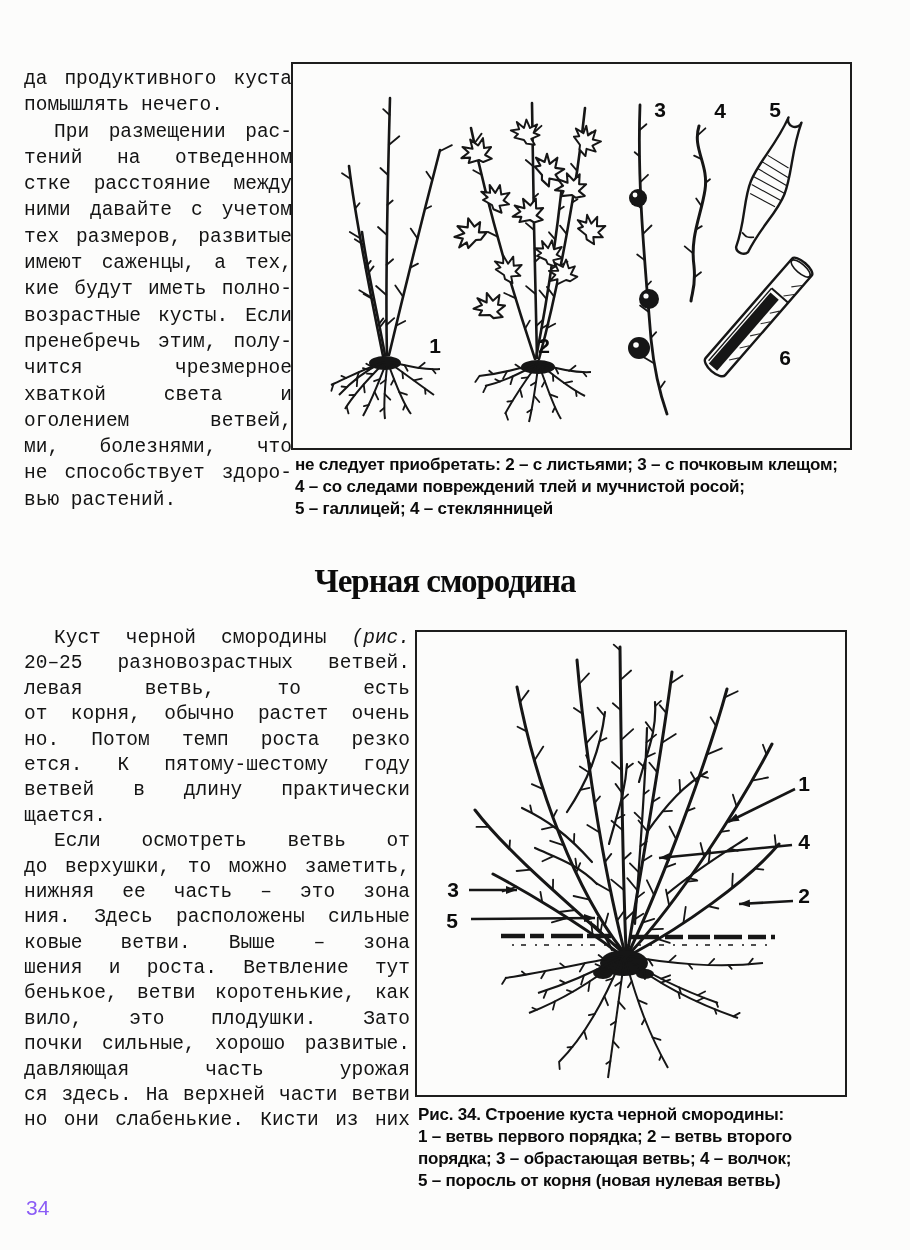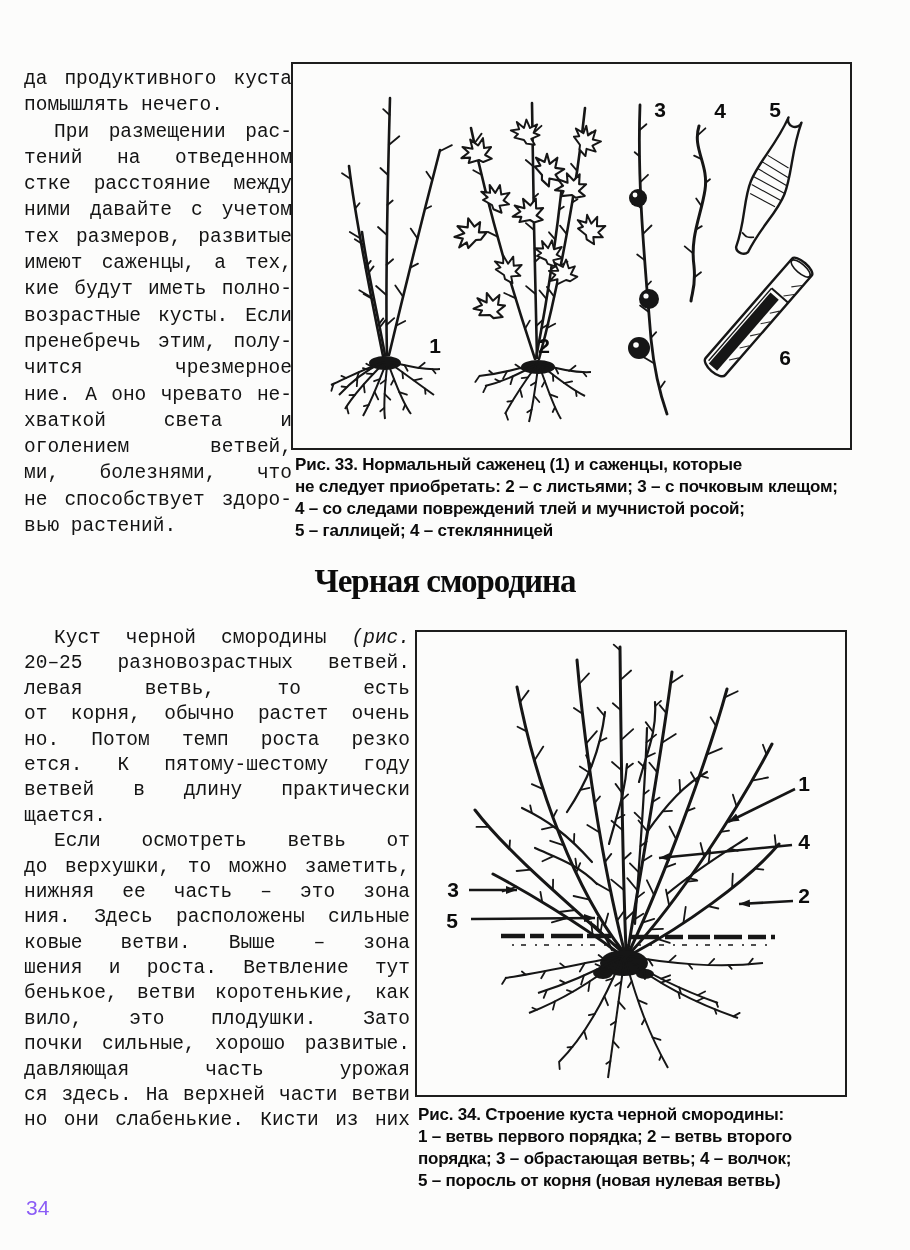--- a/index.html
+++ b/index.html
@@ -48,21 +48,20 @@
       <div class="line ind">При размещении рас-</div>
       <div class="line">тений на отведенном уча-</div>
       <div class="line">стке расстояние между</div>
       <div class="line">ними давайте с учетом не</div>
       <div class="line">тех размеров, развитые</div>
       <div class="line">имеют саженцы, а тех, ка-</div>
       <div class="line">кие будут иметь полно-</div>
       <div class="line">возрастные кусты. Если</div>
       <div class="line">пренебречь этим, полу-</div>
       <div class="line">чится чрезмерное загуще-</div>
-      <div class="line">ние. А оно чревато не-</div>
       <div class="line">хваткой света и воздуха,</div>
       <div class="line">оголением ветвей, засе-</div>
       <div class="line">ми, болезнями, что никак</div>
       <div class="line">не способствует здоро-</div>
       <div class="line last">вью растений.</div>
     </div>
 
   <figure class="fig fig33">
     <svg viewBox="0 0 557 384" xmlns="http://www.w3.org/2000/svg">
       <defs>
@@ -284,21 +283,20 @@
     </svg>
     <div class="flabel" style="left:142px;top:281px">1</div>
     <div class="flabel" style="left:251px;top:281px">2</div>
     <div class="flabel" style="left:367px;top:45px">3</div>
     <div class="flabel" style="left:427px;top:46px">4</div>
     <div class="flabel" style="left:482px;top:45px">5</div>
     <div class="flabel" style="left:492px;top:293px">6</div>
   </figure>
 
   <div class="caption cap33">
-    <div>Рис. 33. Нормальный саженец (1) и саженцы, которые</div>
     <div>не следует приобретать: 2 – с листьями; 3 – с почковым клещом;</div>
     <div>4 – со следами повреждений тлей и мучнистой росой;</div>
     <div>5 – галлицей; 4 – стеклянницей</div>
   </div>
 
   <h1 class="heading">Черная смородина</h1>
 
   <div class="col col2">
       <div class="line ind"><span>Куст черной смородины </span><span class="it">(рис. 25)</span></div>
       <div class="line">20–25 разновозрастных ветвей. Ну-</div>

